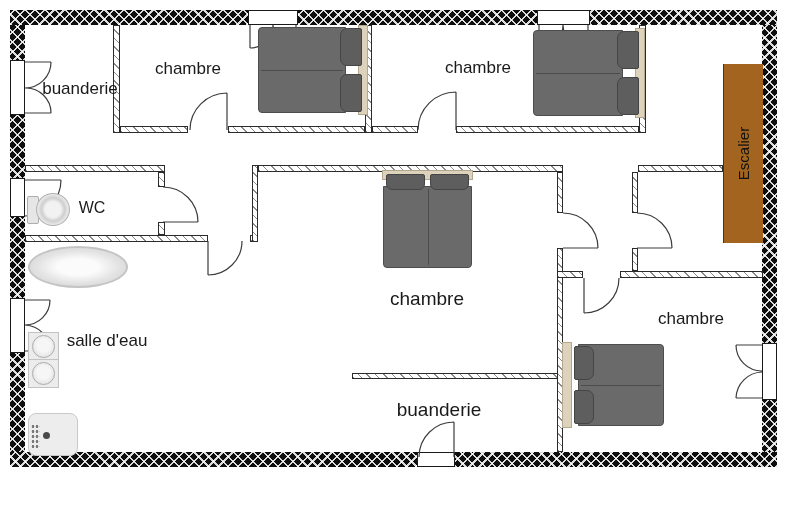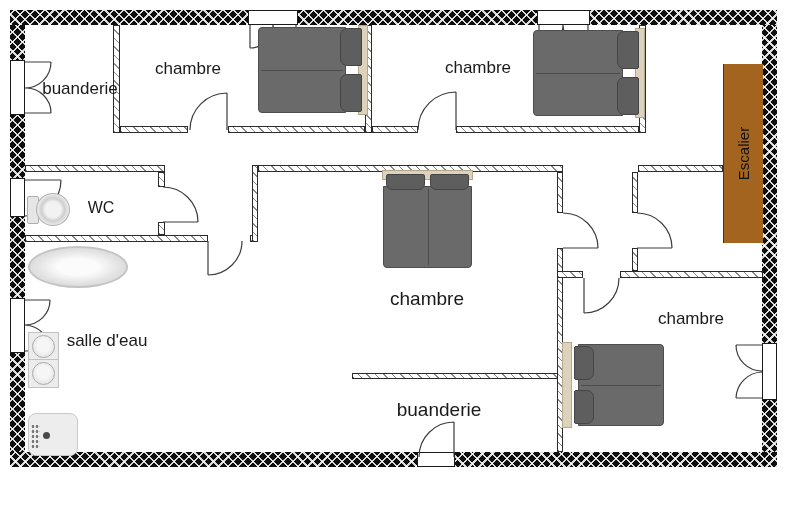--- a/index.html
+++ b/index.html
@@ -170,19 +170,19 @@
     <div class="basin" style="left:4px;top:30px;width:21px;height:21px"></div>
   </div>
   <div class="fix shower" style="left:28px;top:413px;width:50px;height:43px">
     <div class="drain" style="left:14px;top:18px"></div>
     <div class="shower-head" style="left:2px;top:10px"></div>
   </div>
 
   <div class="label" style="left:80px;top:89px">buanderie</div>
   <div class="label" style="left:188px;top:69px">chambre</div>
   <div class="label" style="left:478px;top:68px">chambre</div>
-  <div class="label small" style="left:101px;top:208px">WC</div>
+  <div class="label small" style="left:92px;top:208px">WC</div>
   <div class="label" style="left:107px;top:341px">salle d'eau</div>
   <div class="label" style="left:427px;top:299px;font-size:19px">chambre</div>
   <div class="label" style="left:691px;top:319px">chambre</div>
   <div class="label" style="left:439px;top:410px;font-size:19px">buanderie</div>
 
 </div>
 
 </body></html>

